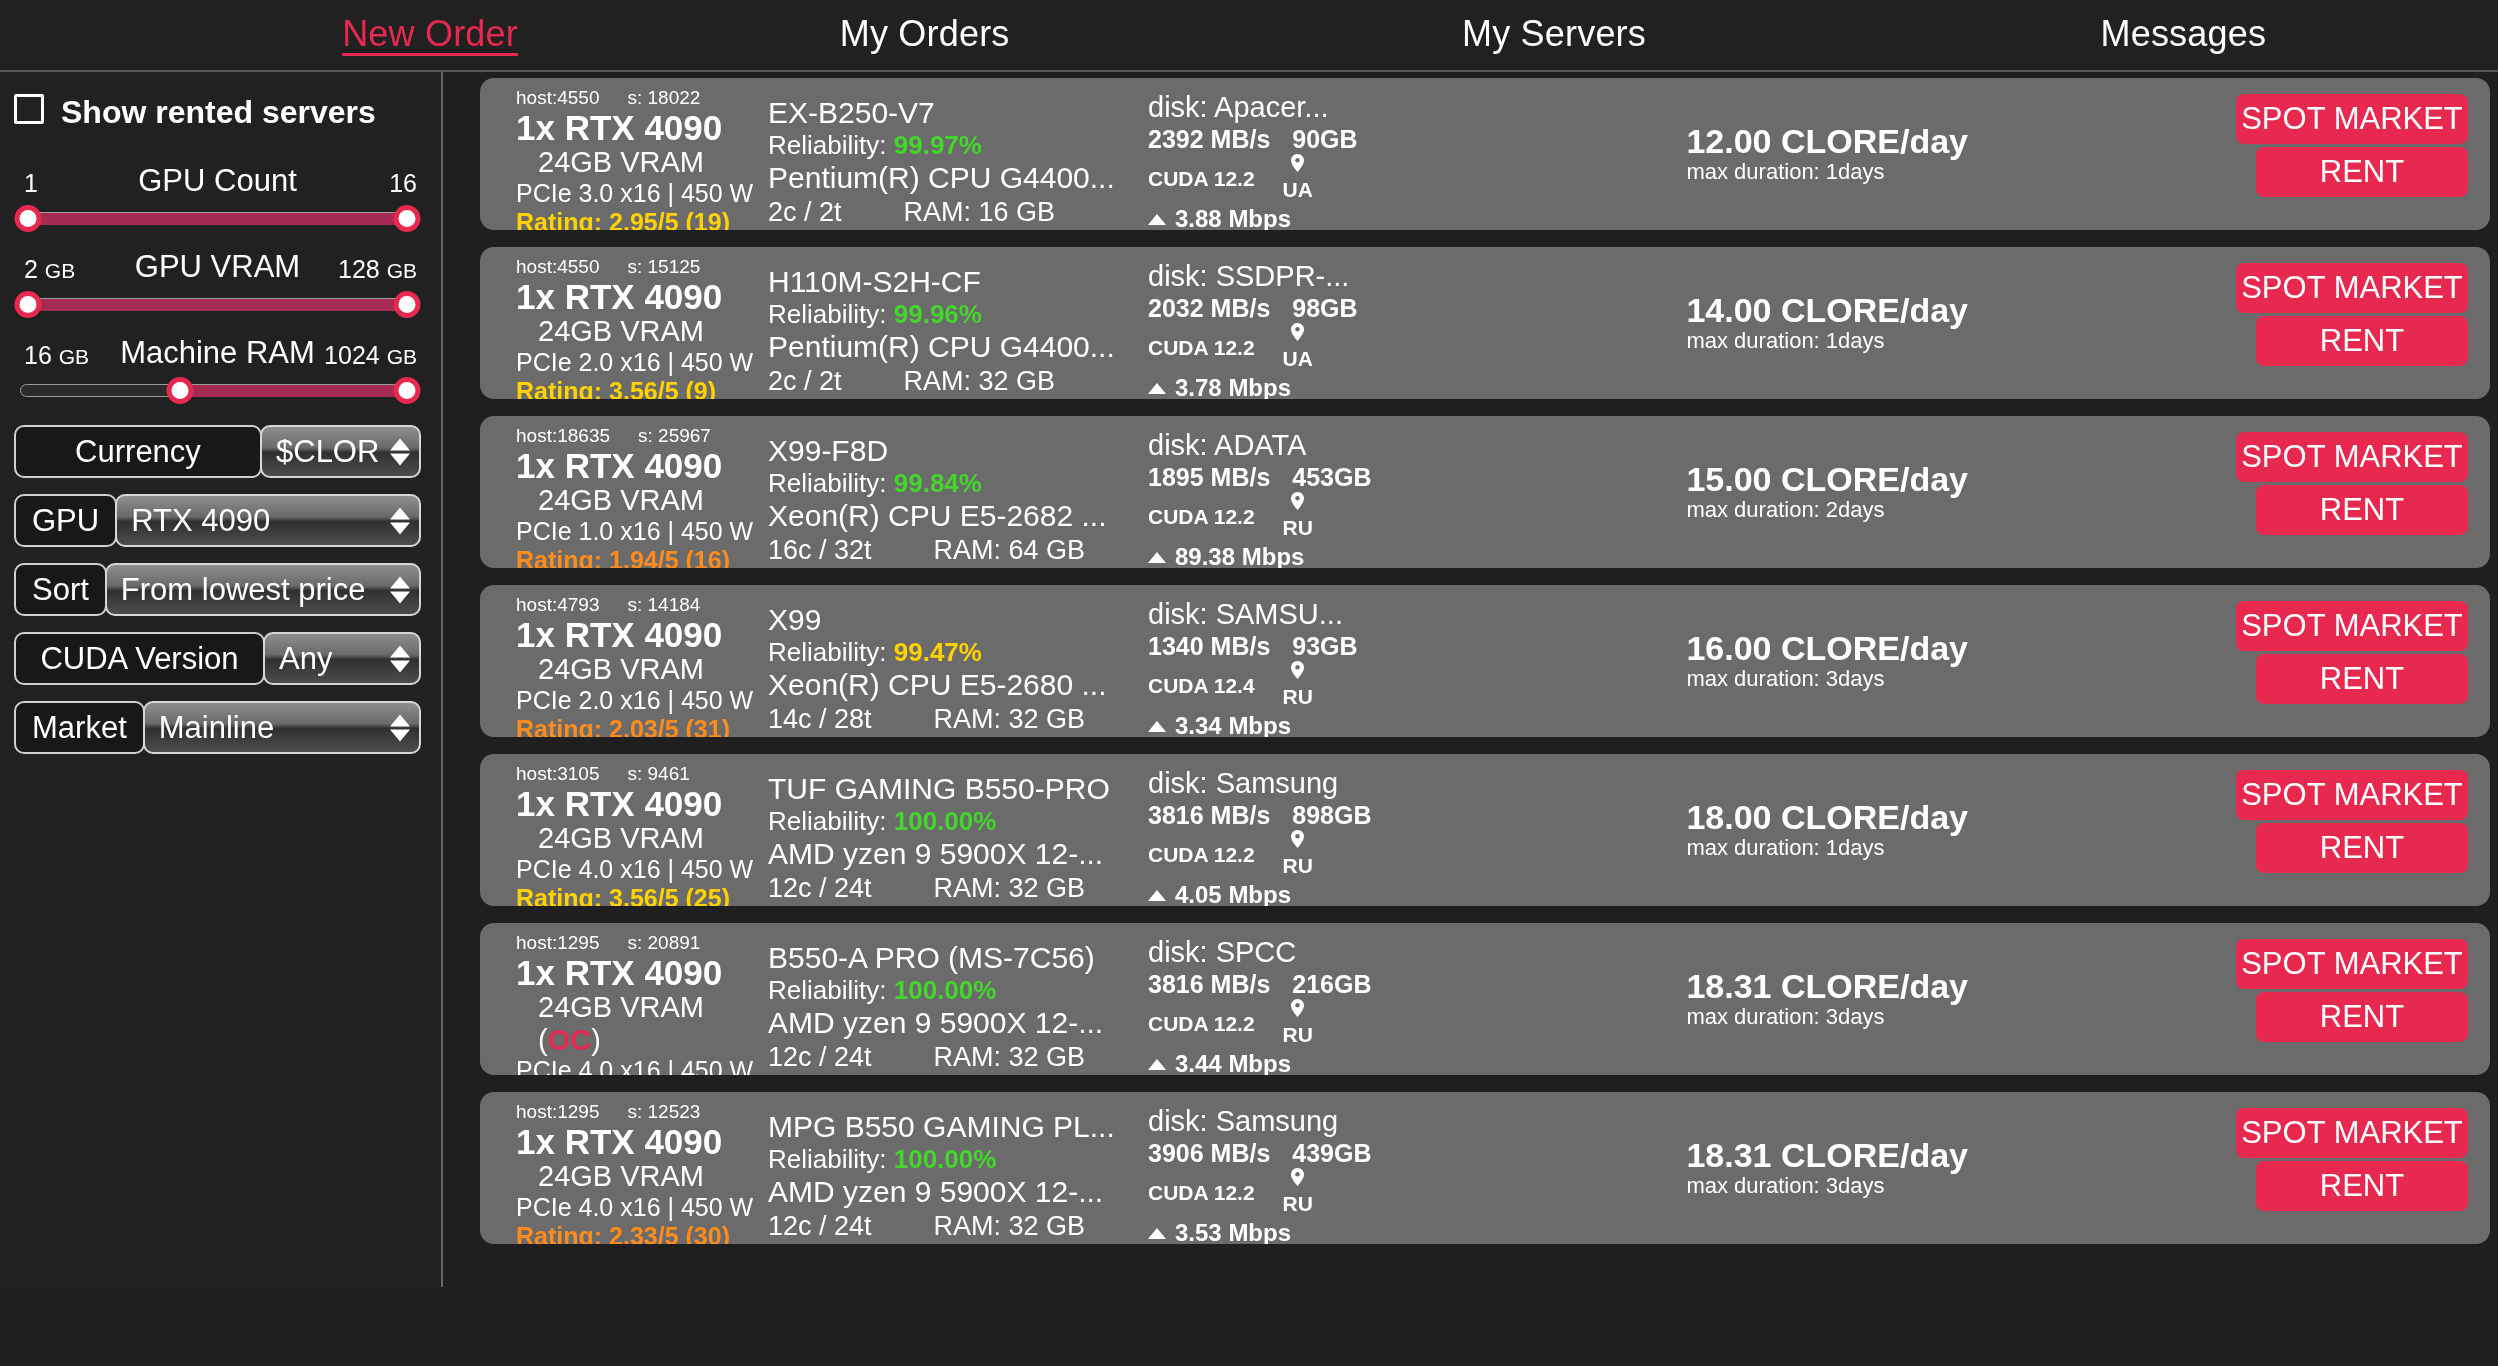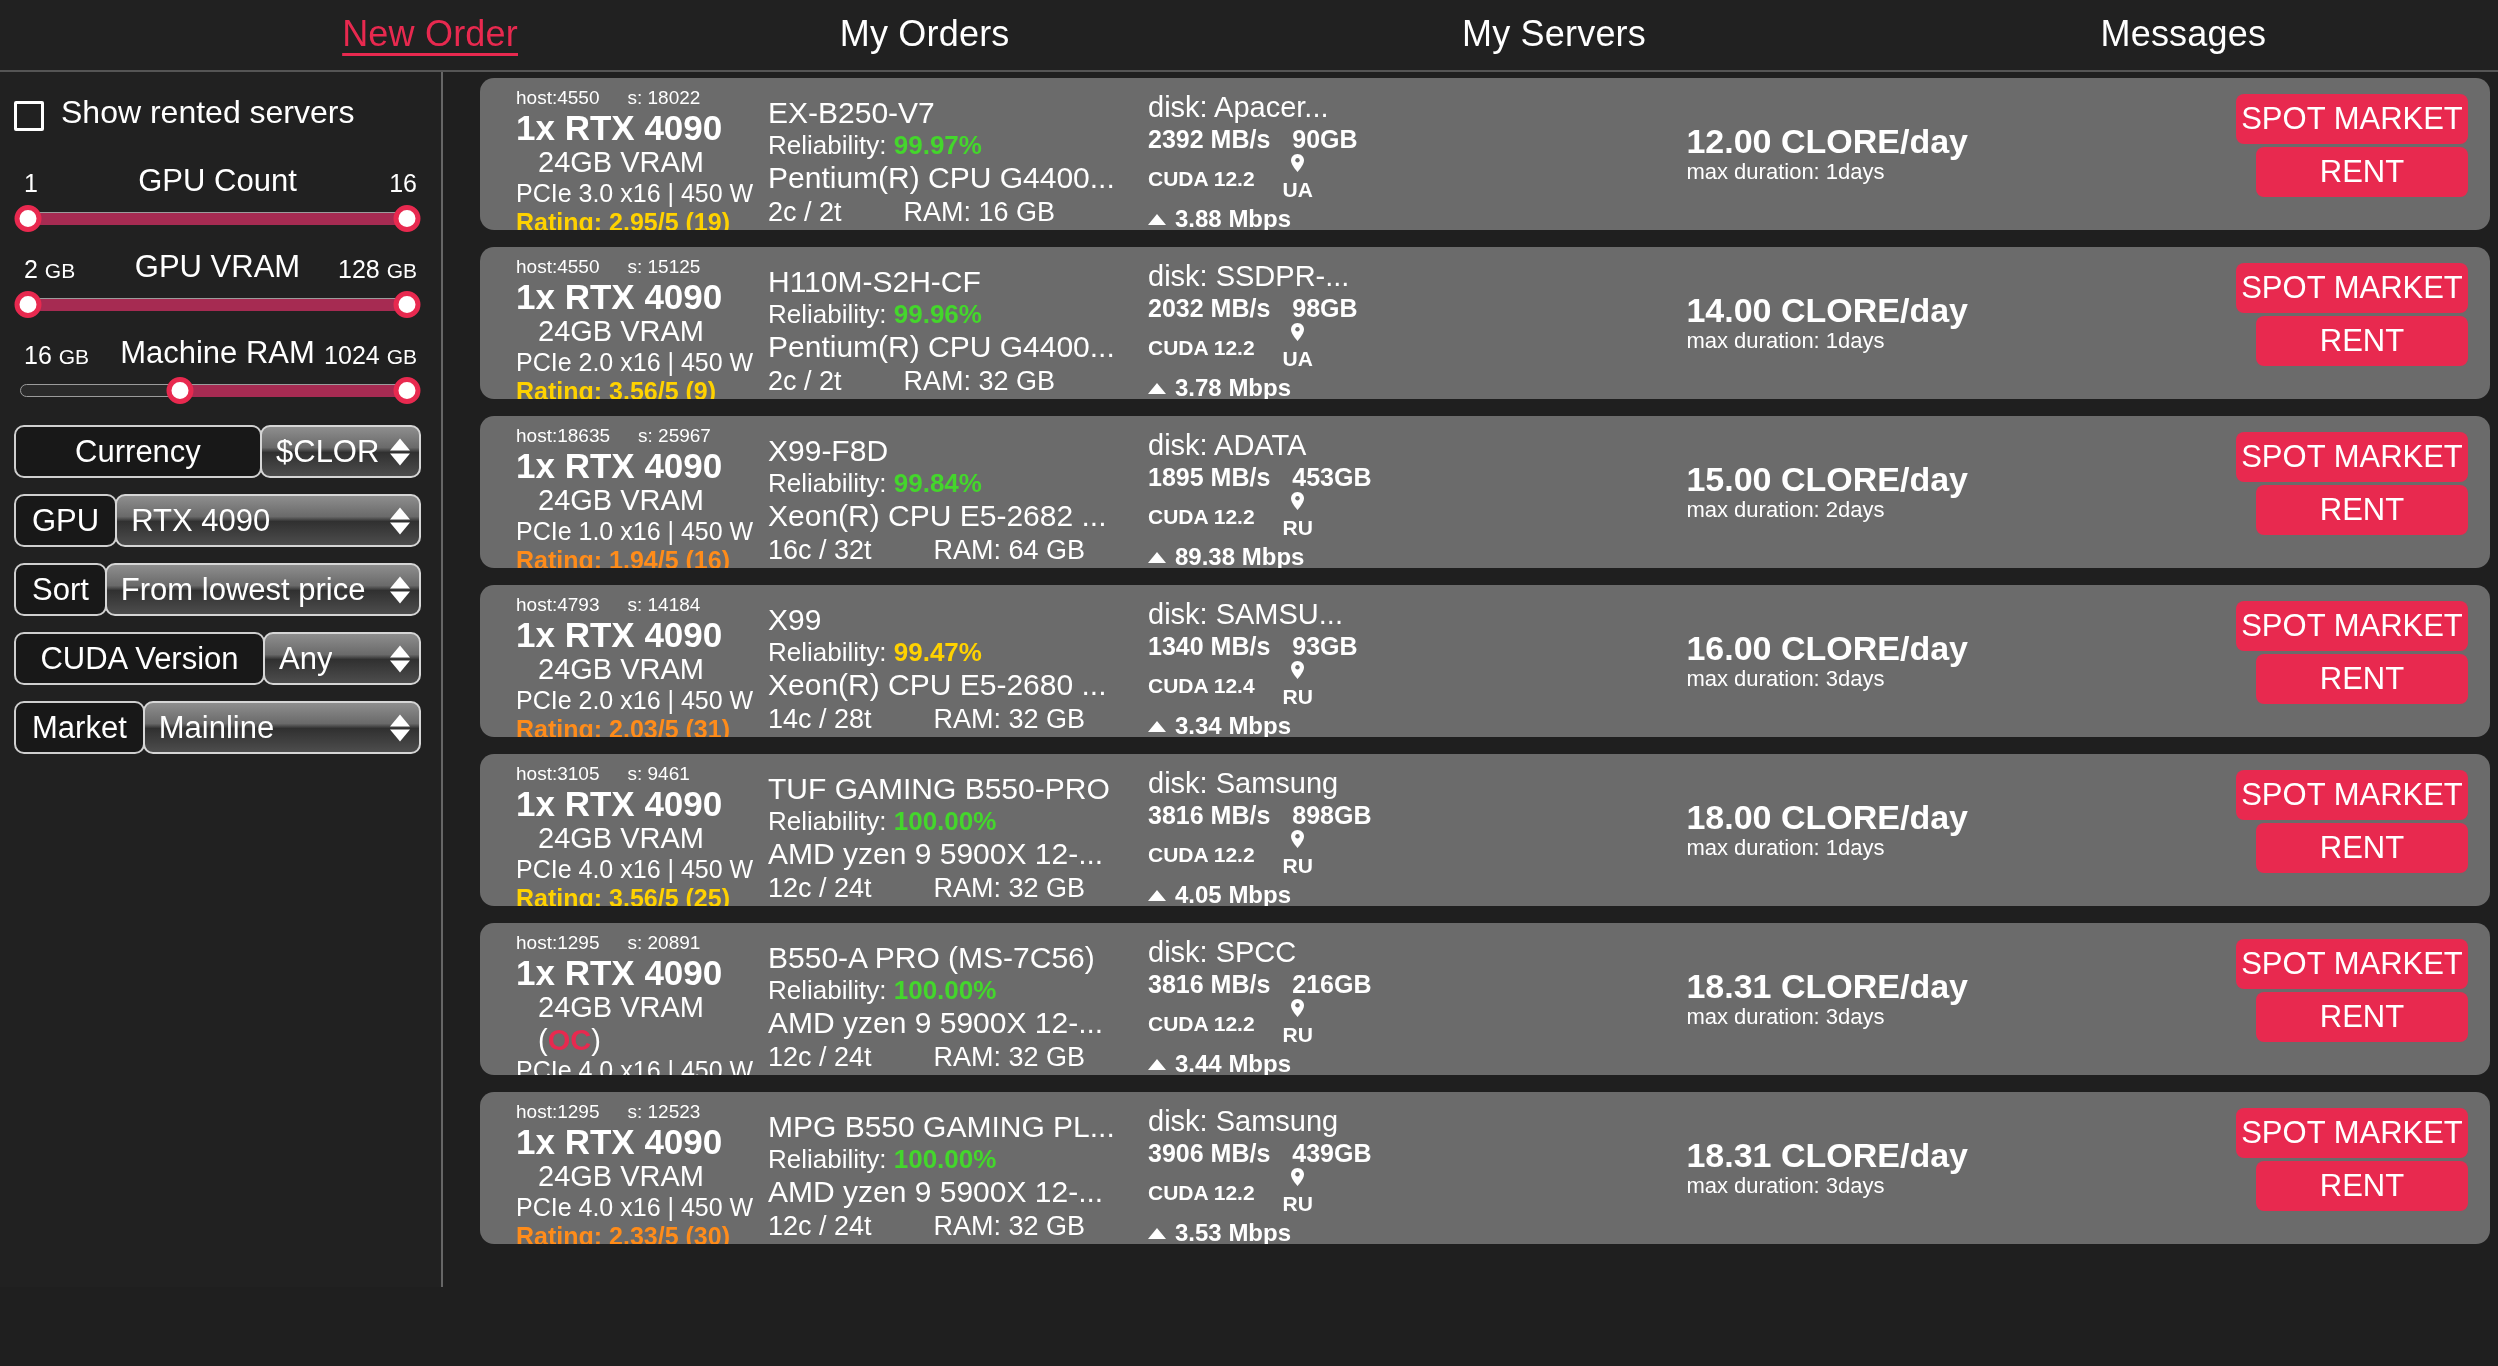--- a/index.html
+++ b/index.html
@@ -34,22 +34,22 @@
 
   
   #sidebar {
     position: absolute; top: 72px; left: 0;
     width: 443px; height: 1215px;
     background: #212121;
     border-right: 2px solid #666;
     padding: 22px 20px 0 14px;
   }
   .checkrow {
-    display: flex; align-items: flex-end; gap: 17px;
-    margin-bottom: 28px; cursor: pointer;
+    display: flex; align-items: flex-start; gap: 17px;
+    margin-bottom: 28px; cursor: pointer; font-weight: bold;
   }
   .chk {
     width: 30px; height: 30px; flex: none;
     border: 3px solid #ffffff; background: #212121;
     border-radius: 2px;
   }
   .chk-label { font-size: 32px; color: #fff; white-space: nowrap; }
 
   
   .slider-block { margin-bottom: 4px; }

